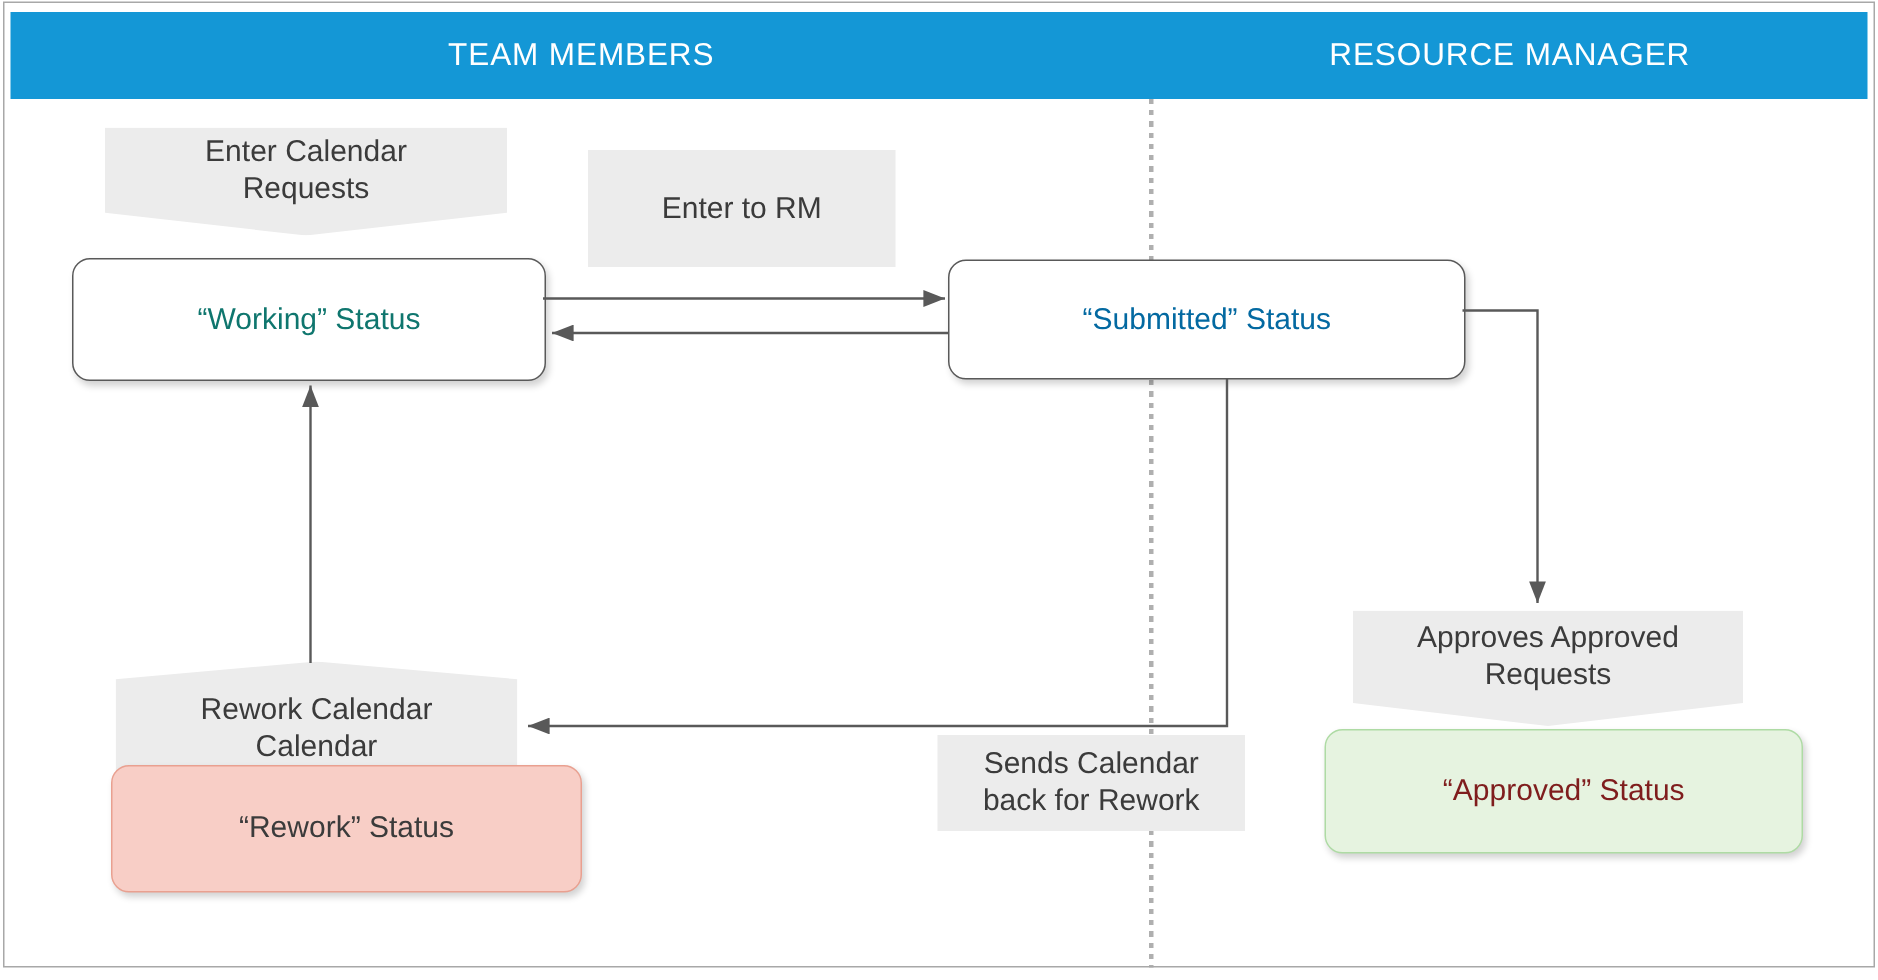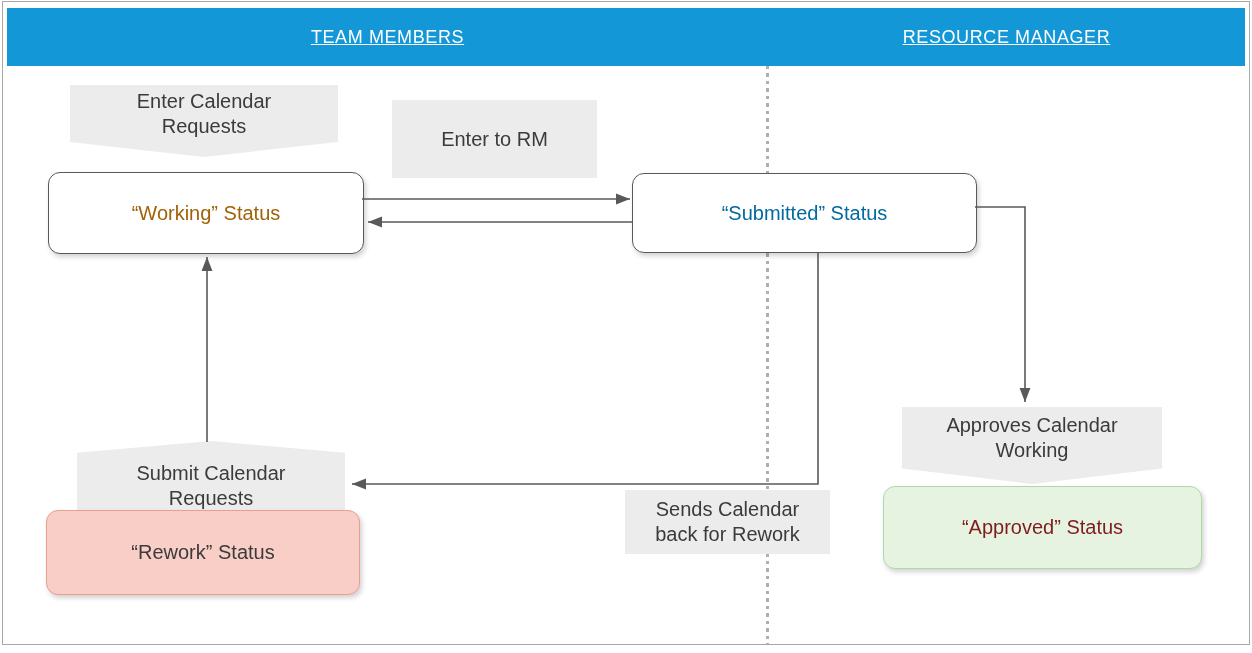--- a/index.html
+++ b/index.html
@@ -10,37 +10,37 @@
   .frame {
     position:absolute; left:2px; top:1px; width:1246px; height:642px;
     border:1.5px solid #A8A8A8; pointer-events:none;
   }
   .header {
     position:absolute; left:7px; top:8px; width:1238px; height:58px;
     background:#1497D6; display:flex;
   }
   .header-section {
     display:flex; align-items:center; justify-content:center;
-    color:#FFFFFF; font-size:18px; letter-spacing:0.6px; white-space:nowrap;text-decoration:underline;
+    color:#FFFFFF; font-size:21px; letter-spacing:0.6px; white-space:nowrap;
   }
   .header-left { width:761px; }
   .header-right { flex:1;text-align:right; }
   .divider {
     position:absolute; left:766px; top:66px; width:3px; height:579px;
     background:repeating-linear-gradient(to bottom, #AFAFAF 0px 3.5px, transparent 3.5px 7.5px);
   }
   .node {
     position:absolute; display:flex; align-items:center; justify-content:center;
     border-radius:12px; font-size:20px; background:#FFFFFF;
     border:1.6px solid #595959; box-shadow:2px 3px 5px rgba(0,0,0,0.18);
     text-align:center;
   }
-  #node-working   { left:48px;  top:172px; width:314px; height:80px; color:#a16207; }
+  #node-working   { left:48px;  top:172px; width:314px; height:80px; color:#0f766e; }
   #node-submitted { left:632px; top:173px; width:343px; height:78px; color:#0369a1; }
-  #node-rework    { left:46px;  top:510px; width:312px; height:83px; color:#3B3B3B;
+  #node-rework    { left:74px;  top:510px; width:312px; height:83px; color:#3B3B3B;
                     background:#F8CEC6; border-color:#E9A090; z-index:3; }
   #node-approved  { left:883px; top:486px; width:317px; height:81px; color:#7f1d1d;
                     background:#E6F3E0; border-color:#AEDBA4; }
   .ann {
     position:absolute; background:#ECECEC; color:#3B3B3B; font-size:20px;
     line-height:25px; display:flex; align-items:center; justify-content:center;
     text-align:center; box-sizing:border-box;
   }
   #ann-submit { left:392px; top:100px; width:205px; height:78px; }
   #ann-recall { left:394px; top:236px; width:208px; height:80px; }
@@ -80,27 +80,27 @@
 
   <div class="divider"></div>
 
   <div class="ann" id="ann-enter">
     <span>Enter Calendar Requests</span>
   </div>
   <div class="ann" id="ann-submit">
     <span>Enter to RM</span>
   </div>
   <div class="ann" id="ann-rework">
-    <span>Submit Calendar Requests</span>
+    <span>Rework Calendar Calendar</span>
   </div>
   <div class="ann" id="ann-sends">
     <span>Sends Calendar back for Rework</span>
   </div>
   <div class="ann" id="ann-approves">
-    <span>Approves Calendar Working</span>
+    <span>Approves Approved Requests</span>
   </div>
 
   <div class="node" id="node-working">
     <span>“Working” Status</span>
   </div>
   <div class="node" id="node-submitted">
     <span>“Submitted” Status</span>
   </div>
   <div class="node" id="node-rework">
     <span>“Rework” Status</span>

